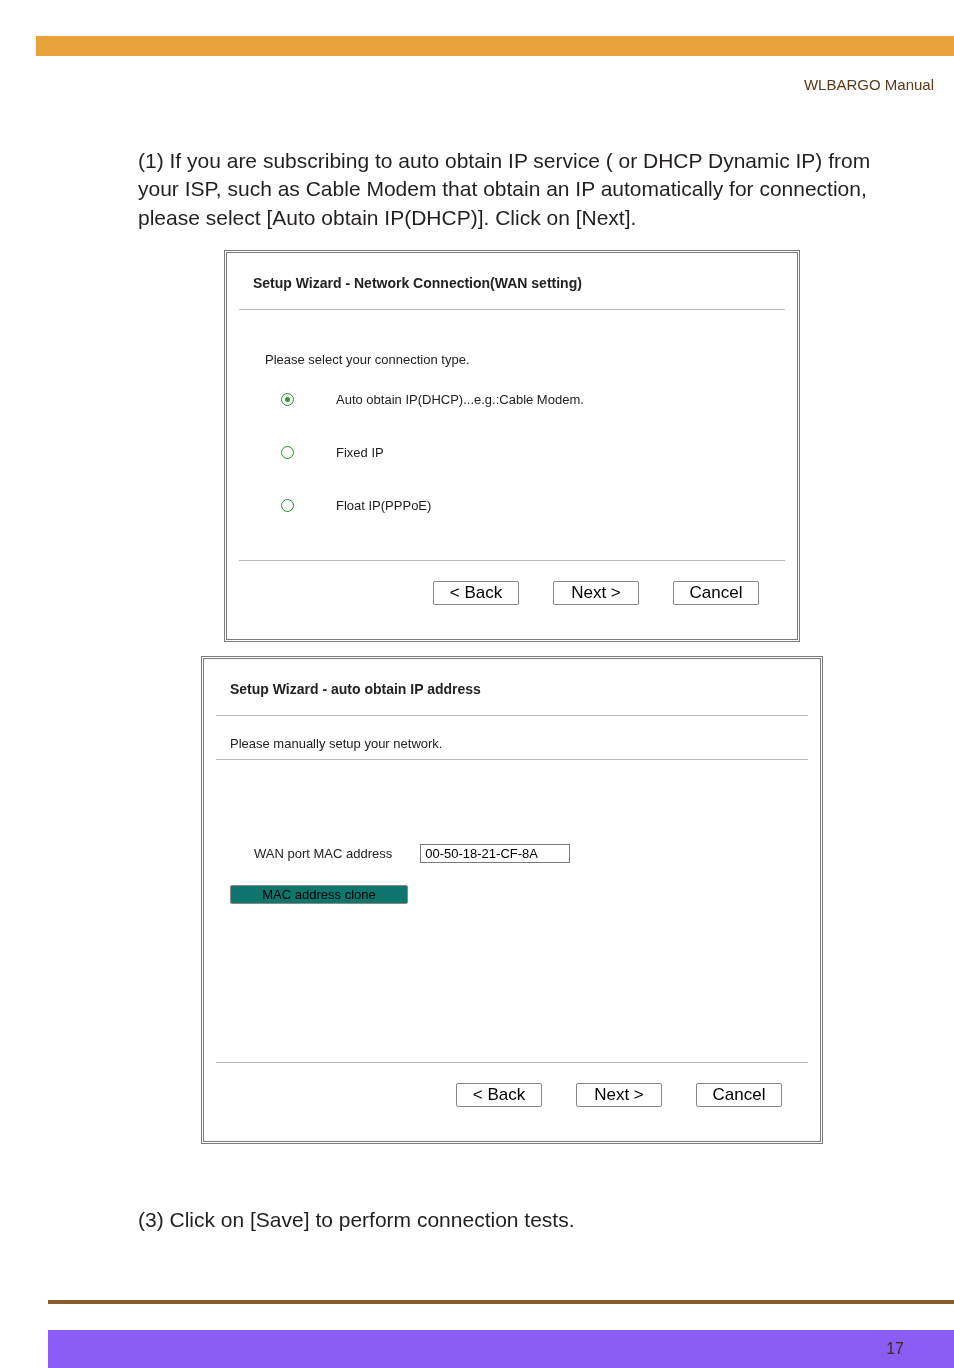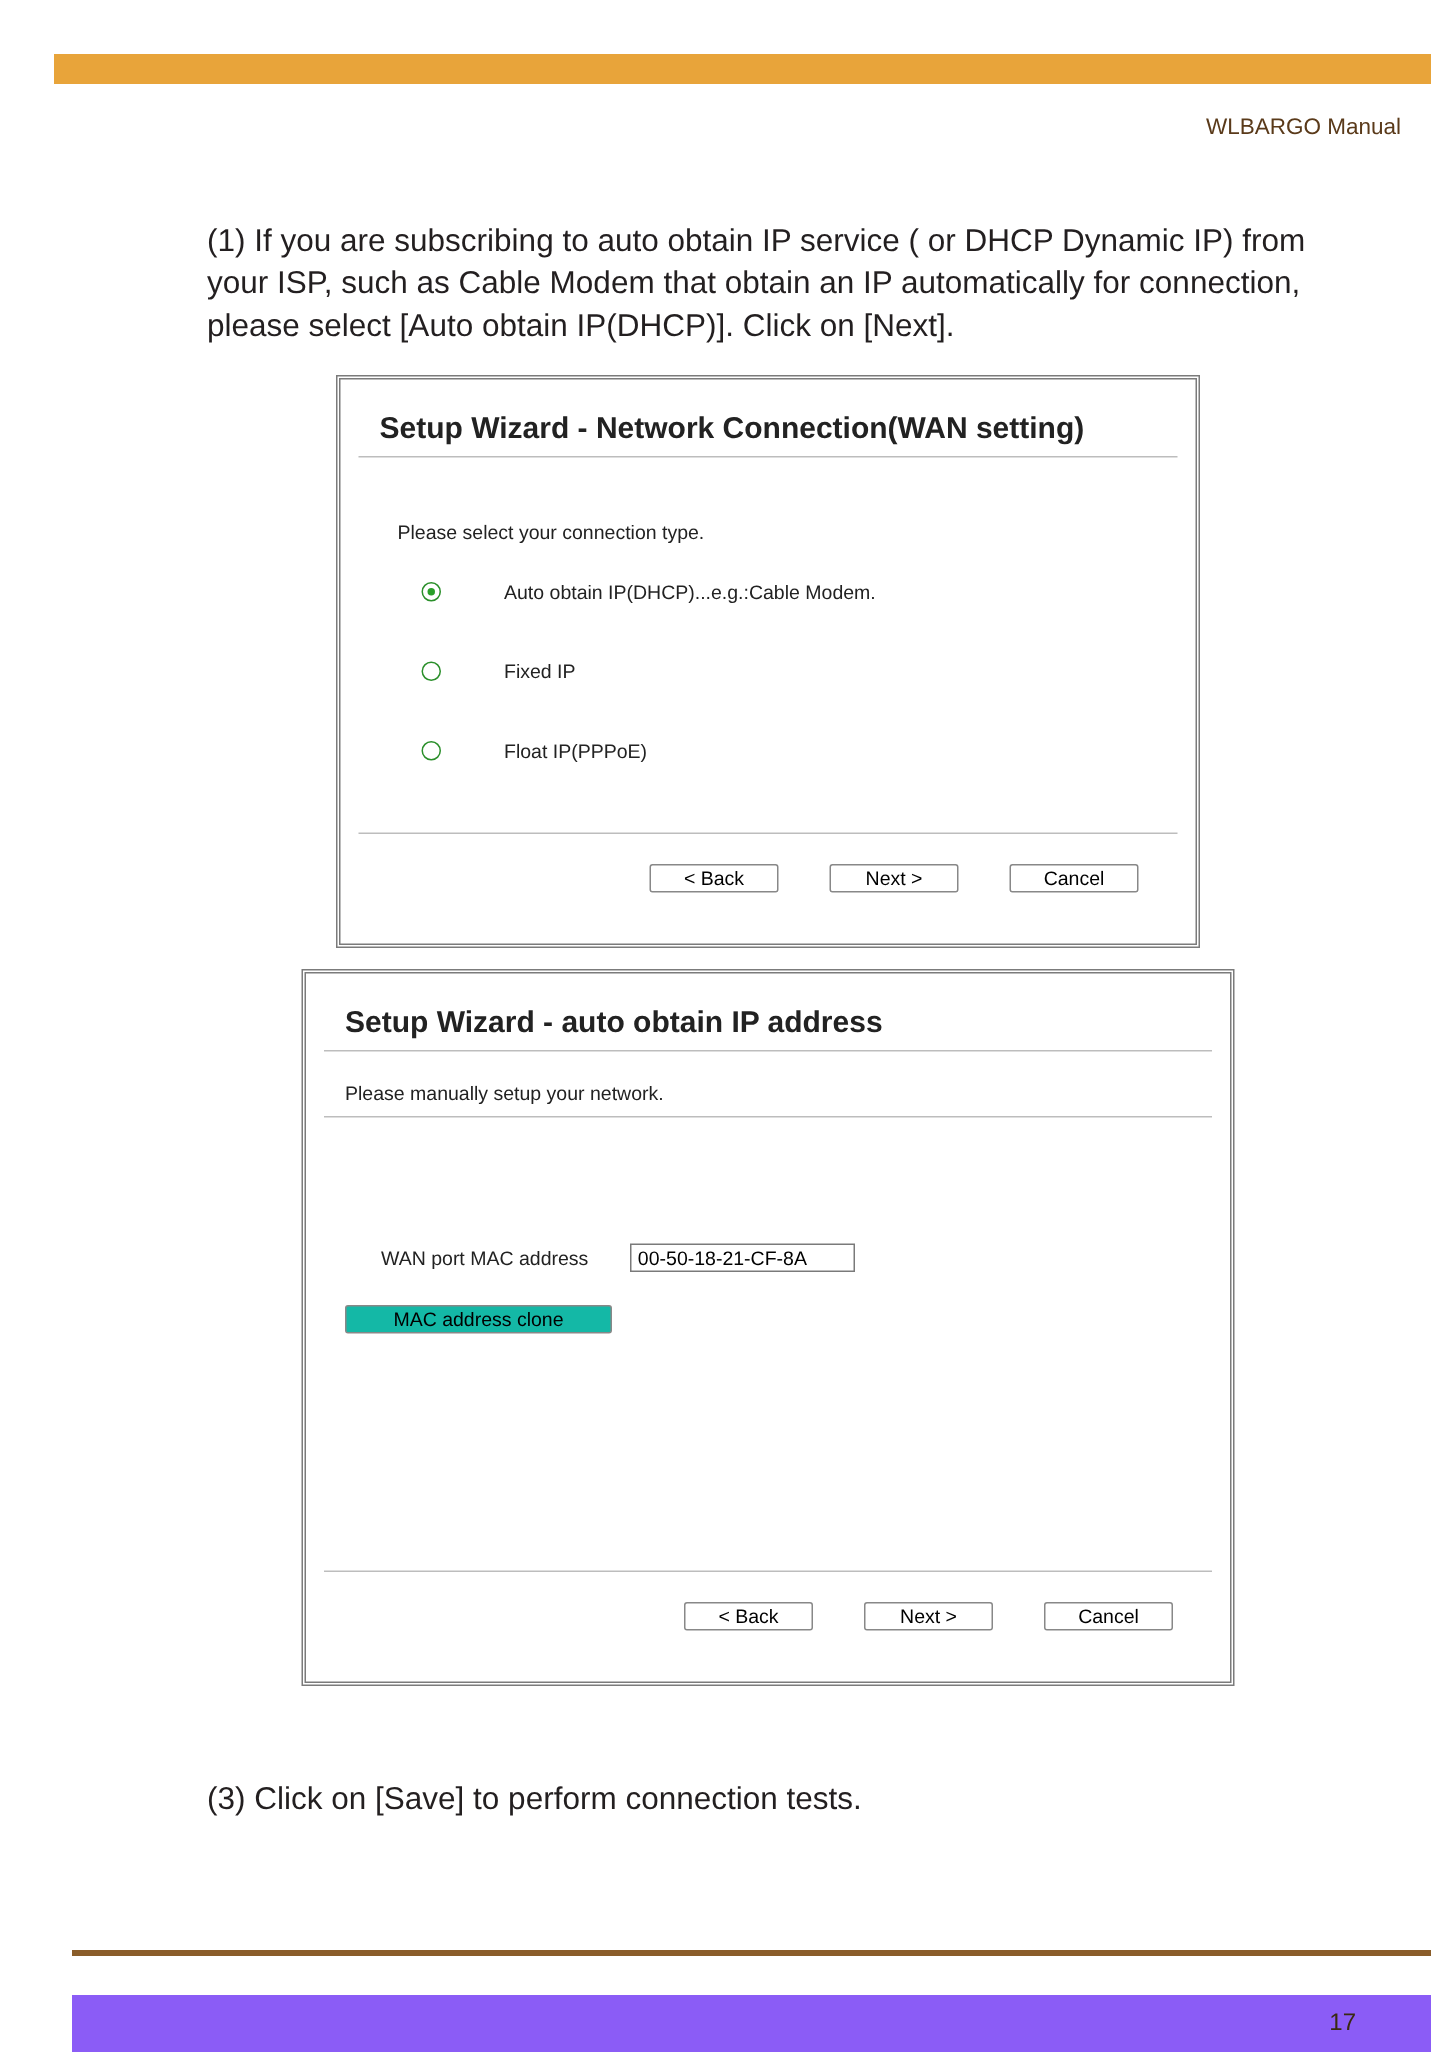--- a/index.html
+++ b/index.html
@@ -35,24 +35,24 @@
     .wizard-box {
       width: 576px;
       margin: 0 auto 14px auto;
       border: 3px double #7b7b7b;
       background: #fff;
       font-family: Tahoma, Arial, sans-serif;
       font-size: 13px;
       color: #222;
     }
     .wizard-title {
-      padding: 10px 14px 6px 14px;
+      padding: 10px 14px 18px 14px;
       font-weight: bold;
       font-family: Arial, sans-serif;
-      font-size: 20px;
+      font-size: 14px;
       border-bottom: 1px solid #bdbdbd;
     }
     .wizard-sub {
       padding: 8px 14px 8px 14px;
       border-bottom: 1px solid #bdbdbd;
       font-size: 13px;
     }
     .wizard-body {
       padding: 18px 14px 10px 14px;
       min-height: 220px;
@@ -86,21 +86,21 @@
       border-top: 1px solid #bdbdbd;
       padding: 8px 14px 10px 14px;
       display: flex;
       justify-content: flex-end;
       gap: 10px;
     }
     .wiz-btn {
       border: 1px solid #888;
       background: #fff;
       font-family: Tahoma, Arial, sans-serif;
-      font-size: 13px;
+      font-size: 17px;
       padding: 1px 0;
       width: 86px;
       text-align: center;
       border-radius: 2px;
     }
 
     .wizard-box.second { width: 622px; }
     .wizard-box.second .wizard-body { min-height: 278px; padding-top: 48px; }
 
     .mac-row {
@@ -113,21 +113,21 @@
     .mac-input {
       font-family: Tahoma, Arial, sans-serif;
       font-size: 13px;
       border: 1px solid #7a7a7a;
       padding: 1px 4px;
       width: 150px;
       background: #fff;
     }
     .clone-btn {
       border: 1px solid #888;
-      background: #14b8a6;
+      background: #0f766e;
       font-family: Tahoma, Arial, sans-serif;
       font-size: 13px;
       padding: 1px 0;
       width: 178px;
       text-align: center;
       border-radius: 2px;
       margin-left: 0px;
       margin-top: 4px;
     }
     .spacer-large { height: 36px; }

